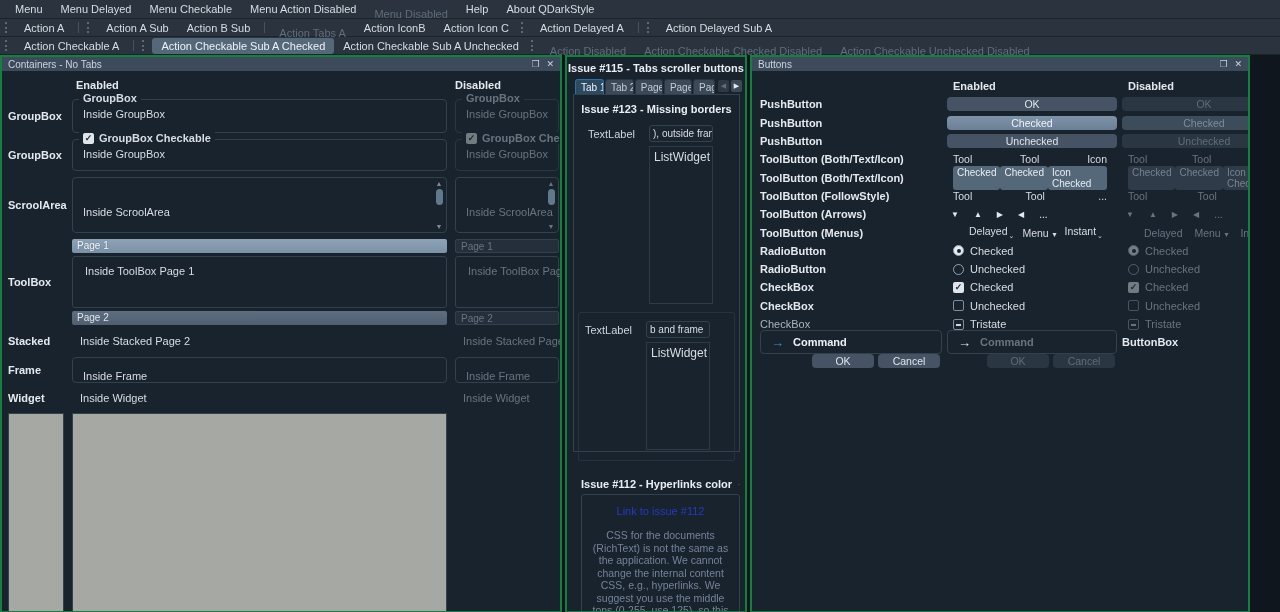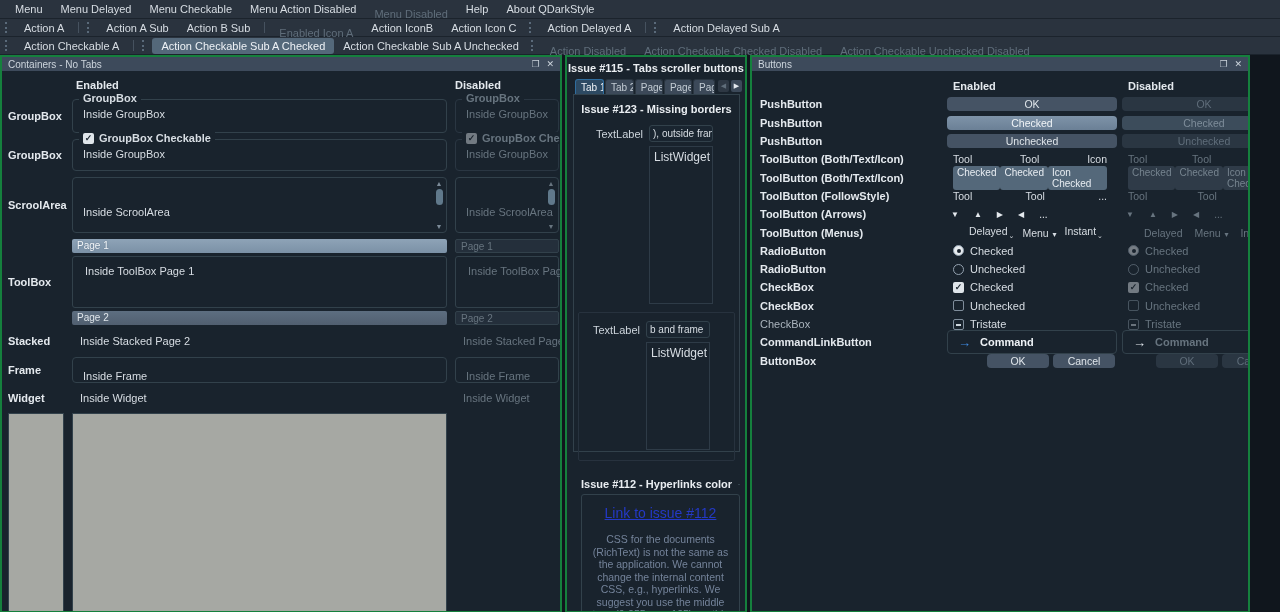--- a/index.html
+++ b/index.html
@@ -91,32 +91,32 @@
   .tabrow { display:flex; align-items:flex-end; padding:0 3px 0 8px; height:17px; gap:1px; }
   .tab { background:#3c4959; border:1px solid #2a3540; border-bottom:none; border-radius:3px 3px 0 0;
          padding:2px 5px 1px; font-size:10px; color:#c3ccd4; white-space:nowrap; overflow:hidden; }
   .tab.sel { background:#2d4a63; border-color:#2f6d9e; color:#eef2f6; }
   .tab.cut { max-width:22px; }
   .tscroll { display:flex; gap:2px; margin-left:2px; margin-bottom:2px; }
   .tsbtn { width:11px; height:12px; background:#3c4959; border-radius:2px; font-size:7px; line-height:12px; text-align:center; color:#e4e9ee; }
   .tsbtn.off { color:#5f6d7a; background:#2e3844; }
   .tabframe { border:1px solid #32414b; margin:0 5px 0 6px; height:358px; padding:6px 4px; }
   .ihdr { font-weight:bold; text-align:center; margin:2px 0 10px; color:#e9edf1; }
-  .frow { display:grid; grid-template-columns:1fr 64px; column-gap:6px; align-items:center; margin:0 22px 0 0; }
+  .frow { display:grid; grid-template-columns:1fr 64px; column-gap:14px; align-items:center; margin:0 22px 0 0; }
   .frow .flab { text-align:right; color:#cdd5dc; }
   .ledit { border:1px solid #32414b; border-radius:3px; background:#1a2530; padding:2px 3px; font-size:10px;
            color:#d7dde3; white-space:nowrap; overflow:hidden; }
   .lwrap { display:grid; grid-template-columns:1fr 64px; column-gap:6px; margin:4px 22px 0 0; }
   .listw { border:1px solid #2e3b47; background:#19232d; padding:3px 4px; font-size:12px; color:#d7dde3; }
   .sub2 { border:1px solid #27323e; border-radius:2px; margin-top:8px; padding:8px 2px 10px; }
   .gb112 { margin:26px 5px 0 14px; }
   .gb112 .gtitle { display:flex; align-items:center; gap:6px; font-weight:bold; color:#e9edf1; }
   .gb112 .gtitle .tline { flex:1; height:1px; background:#32414b; }
   .gb112 .gbody { border:1px solid #32414b; border-radius:3px; margin-top:4px; padding:10px 8px; height:120px; text-align:center; }
-  .hlink { color:#2439c6; text-decoration:underline; font-size:14px; }
+  .hlink { color:#2439c6; font-size:11px; }
   .rtext { margin-top:12px; color:#74839a; font-size:10.5px; line-height:12.5px; }
 
   
   .rgrid { display:grid; grid-template-columns:182px 170px 164px; column-gap:5px;
            padding:6px 0 0 8px; align-items:center; grid-auto-rows:18.3px; font-size:11px; }
   .rgrid .rl { font-weight:bold; color:#e4e9ee; white-space:nowrap; overflow:hidden; }
   .rgrid .rl.dimlab { color:#aab4bd; font-weight:normal; }
   .chdr { font-weight:bold; color:#e4e9ee; padding-left:6px; }
   .btn { background:#455364; border-radius:4px; text-align:center; padding:2px 0; color:#dfe5ea; font-size:10.5px; height:14px; line-height:10px; }
   .btn.checked { background:linear-gradient(#7e93a8,#6b8096); color:#f0f4f7; }
@@ -155,21 +155,21 @@
 </div>
 
 <div class="toolbar">
   <span class="handle"></span>
   <span class="tbi">Action A</span>
   <span class="sep"></span>
   <span class="handle"></span>
   <span class="tbi">Action A Sub</span>
   <span class="tbi">Action B Sub</span>
   <span class="sep"></span>
-  <span class="tbi dim">Enabled Icon A</span>
+  <span class="tbi dim">Action Tabs A</span>
   <span class="tbi">Action IconB</span>
   <span class="tbi">Action Icon C</span>
   <span class="handle"></span>
   <span class="tbi">Action Delayed A</span>
   <span class="sep"></span>
   <span class="handle"></span>
   <span class="tbi">Action Delayed Sub A</span>
 </div>
 
 <div class="toolbar">
@@ -508,21 +508,20 @@
       <div class="rl dimlab">CheckBox</div>
       <div class="optcell">
           <span class="cb tri"></span>
           <span>Tristate</span>
         </div>
       <div class="optcell dis">
           <span class="cb tri off"></span>
           <span>Tristate</span>
         </div>
 
-      <div class="rl" style="height:26px;line-height:26px">CommandLinkButton</div>
       <div class="cmd">
         <span class="carr">→</span>
         <span class="ctext">Command</span>
       </div>
       <div class="cmd dis">
         <span class="carr">→</span>
         <span class="ctext">Command</span>
       </div>
 
       <div class="rl">ButtonBox</div>

